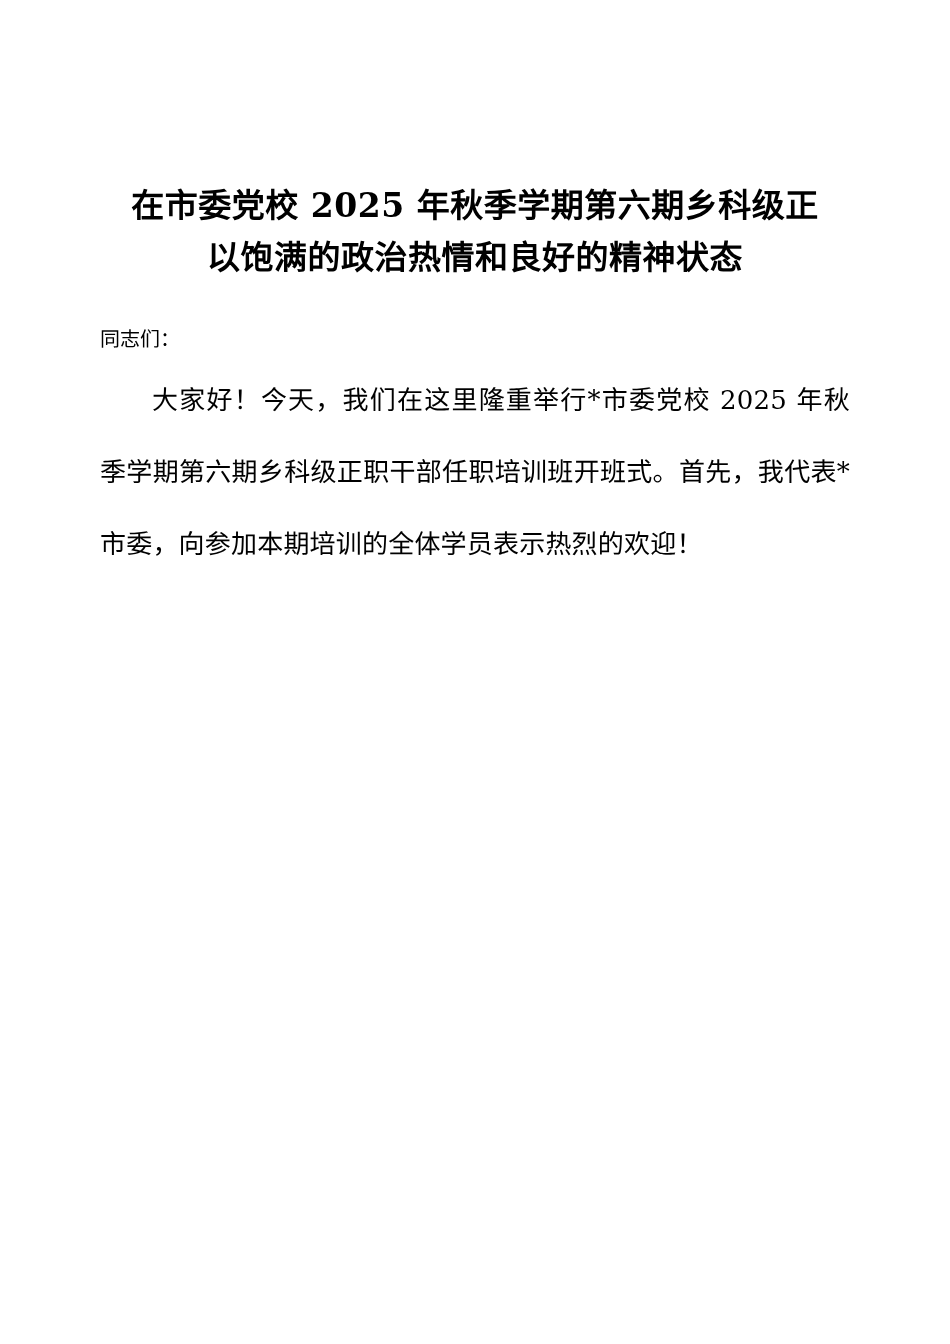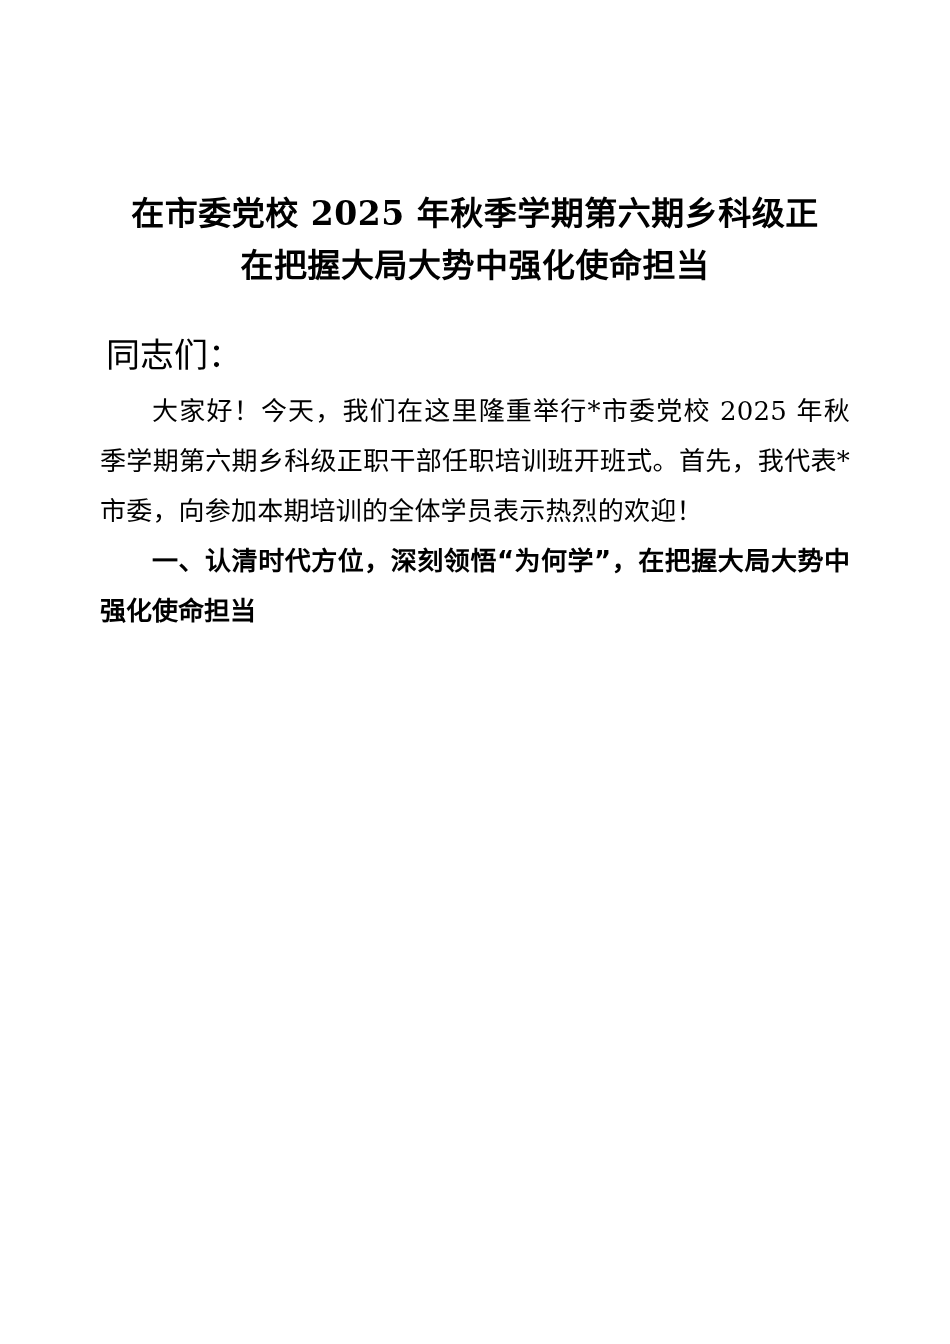--- a/index.html
+++ b/index.html
@@ -21,49 +21,49 @@
 
   .doc-body {
     position: absolute;
     left: 100px;
     top: 0;
     width: 750px;
   }
 
   
   .doc-title {
-    margin: 16px;
+    margin: 8px;
     padding-top: 172px;
     text-align: center;
     font-family: "DejaVu Serif", "Liberation Serif", serif;
     font-weight: 700;
     font-size: 33px;
     line-height: 52px;
     letter-spacing: 0.5px;
     color: #000000;
     word-break: break-all;
   }
 
   
   .salutation {
-    margin: 6px;
+    margin: 0;
     padding-top: 22px;
     font-family: "DejaVu Serif", "Liberation Serif", serif;
-    font-size: 34px;
+    font-size: 20px;
     line-height: 50px;
     color: #000000;
     text-indent: 0;
   }
 
   
   .para {
     margin: 0;
     font-family: "DejaVu Serif", "Liberation Serif", serif;
     font-size: 26px;
-    line-height: 50px;
+    line-height: 72px;
     color: #000000;
     text-align: justify;
     text-justify: inter-ideograph;
     text-indent: 52px;
     word-break: break-all;
     letter-spacing: 0.2px;
   }
 
   
   .section-heading {
@@ -80,25 +80,24 @@
   }
 </style>
 </head>
 <body>
 
 <div class="page">
   <div class="doc-body">
 
     <h1 class="doc-title">
       <span style="display: block;">在市委党校 2025 年秋季学期第六期乡科级正</span>
-      <span style="display: block;">在把握大局大势中强化使命担当</span>
+      <span style="display: block;">以饱满的政治热情和良好的精神状态</span>
     </h1>
 
     <p class="salutation">同志们：</p>
 
     <p class="para">大家好！今天，我们在这里隆重举行*市委党校 2025 年秋季学期第六期乡科级正职干部任职培训班开班式。首先，我代表*市委，向参加本期培训的全体学员表示热烈的欢迎！</p>
 
 
-    <p class="section-heading">一、认清时代方位，深刻领悟“为何学”，在把握大局大势中强化使命担当</p>
 
 
   </div>
 </div>
 
 </body></html>

